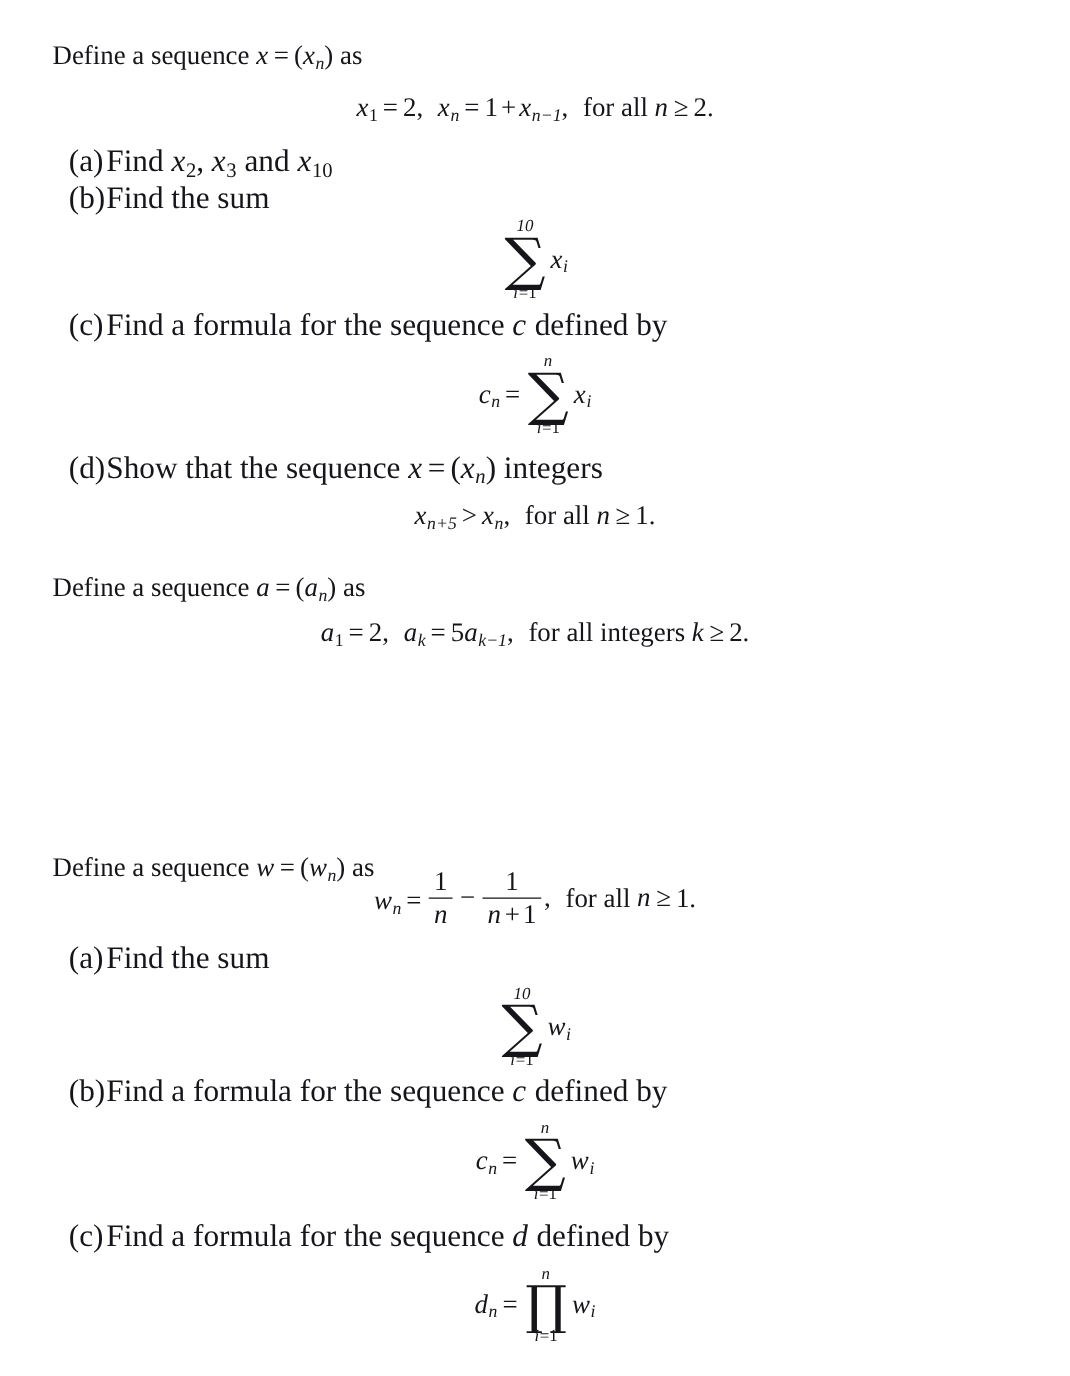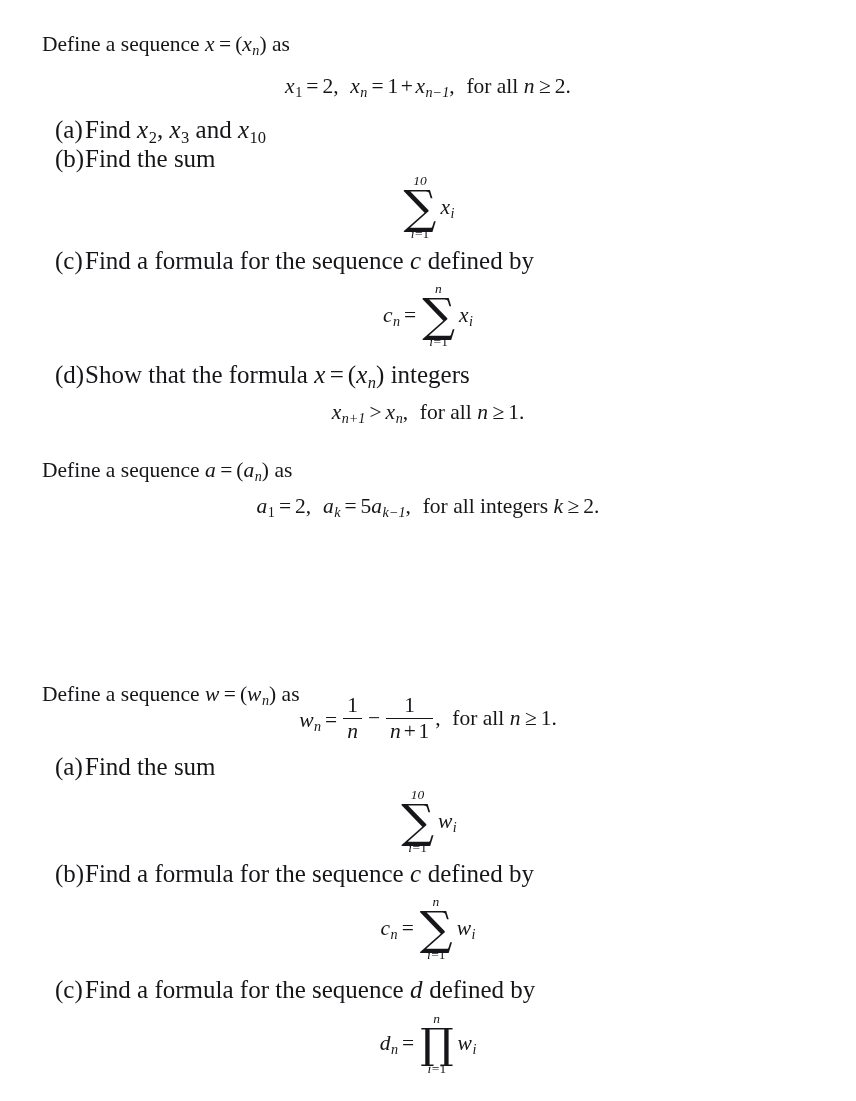--- a/index.html
+++ b/index.html
@@ -184,25 +184,25 @@
       <span class="bigop">
         <span class="lim top mi">n</span>
         <span class="glyph">∑</span>
         <span class="lim bot"><span class="mi">i</span><span class="mn">=</span><span class="mn">1</span></span>
       </span>
       <span class="opbody"><span class="mi">x</span><sub>i</sub></span>
     </span>
   </div>
 
   <div class="item" style="top:362px">
-    <span class="tag">(d)</span><span>Show that the formula </span><span class="mi">x</span><span class="mo">=</span><span class="paren">(</span><span class="mi">x</span><sub>n</sub><span class="paren">)</span><span> integers</span>
+    <span class="tag">(d)</span><span>Show that the sequence </span><span class="mi">x</span><span class="mo">=</span><span class="paren">(</span><span class="mi">x</span><sub>n</sub><span class="paren">)</span><span> integers</span>
   </div>
 
   <div class="display offset" style="top:402px">
-    <span class="mi">x</span><sub>n+1</sub><span class="mo">&gt;</span><span class="mi">x</span><sub>n</sub><span class="mo comma">,</span>&nbsp;&nbsp;<span class="rm">for all  </span><span class="mi">n</span><span class="mo">≥</span><span class="mn">1.</span>
+    <span class="mi">x</span><sub>n+5</sub><span class="mo">&gt;</span><span class="mi">x</span><sub>n</sub><span class="mo comma">,</span>&nbsp;&nbsp;<span class="rm">for all  </span><span class="mi">n</span><span class="mo">≥</span><span class="mn">1.</span>
   </div>
 
   <div class="para" style="top:460px">
     <span>Define a sequence </span><span class="mi">a</span><span class="mo">=</span><span class="paren">(</span><span class="mi">a</span><sub>n</sub><span class="paren">)</span><span> as</span>
   </div>
 
   <div class="display offset" style="top:496px">
     <span class="mi">a</span><sub class="mn">1</sub><span class="mo">=</span><span class="mn">2</span><span class="mo comma">,</span>&nbsp;&nbsp;<span class="mi">a</span><sub>k</sub><span class="mo">=</span><span class="mn">5</span><span class="mi">a</span><sub>k−1</sub><span class="mo comma">,</span>&nbsp;&nbsp;<span class="rm">for all integers </span><span class="mi">k</span><span class="mo">≥</span><span class="mn">2.</span>
   </div>
 

